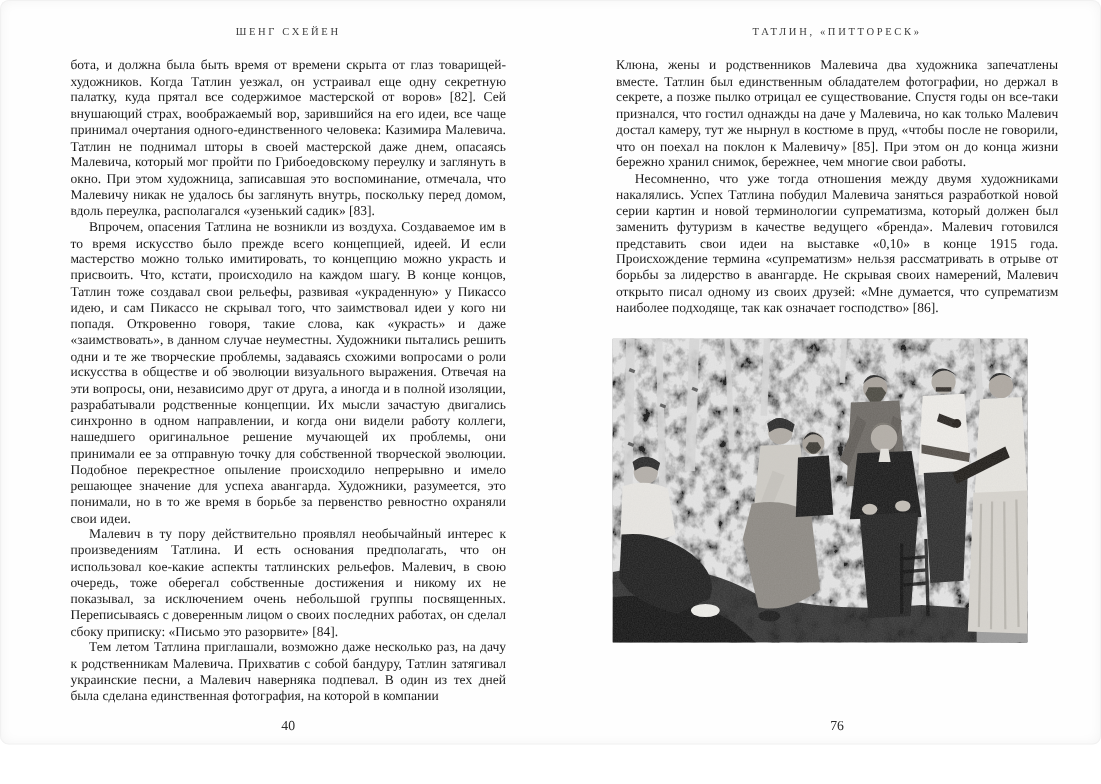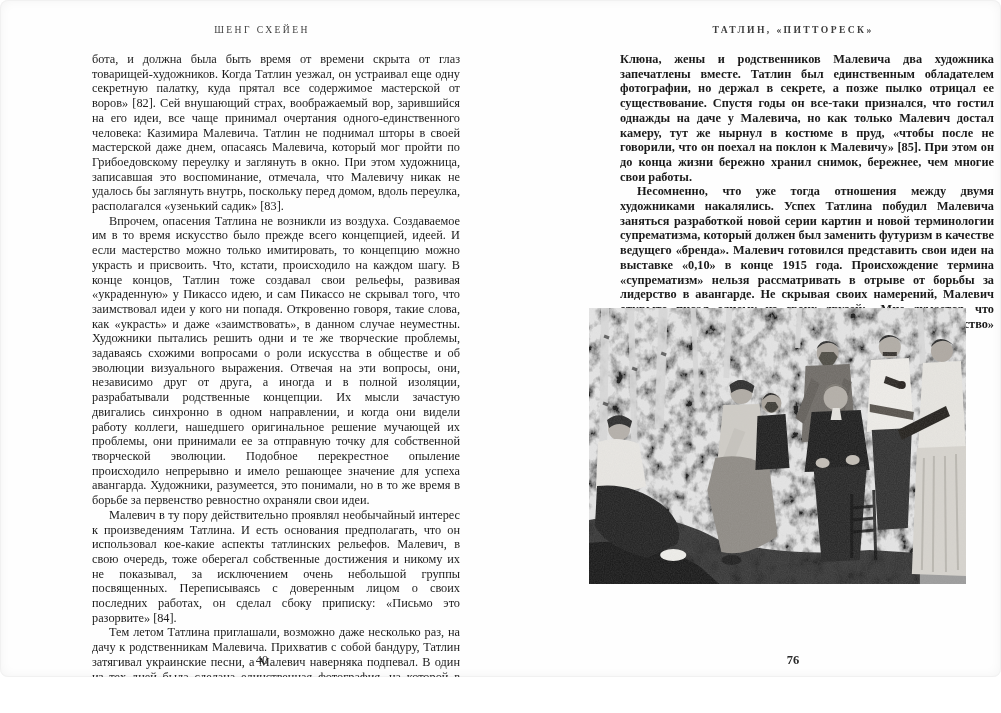--- a/index.html
+++ b/index.html
@@ -17,36 +17,35 @@
     box-shadow: inset 0 0 0 1px #f1f1f1, inset 0 0 12px rgba(0,0,0,0.05);
     font-family: "Liberation Serif", "DejaVu Serif", serif;
     color: #1b1b1b;
   }
   .page {
     position: absolute;
     top: 24px;
     height: 666px;
   }
   .page-left  { left: 64px;  width: 396px; }
-  .page-right { left: 592px; width: 402px; font-weight: bold; }
+  .page-right { left: 560px; width: 402px; }
   .running-head {
     text-align: center;
     font-size: 9.6px;
     line-height: 12px;
     letter-spacing: 2.4px;
     color: #3d3d3d;
     margin-bottom: 16px;
     white-space: nowrap;
   }
   .body-text {
     font-size: 12.3px;
     line-height: 14.7px;
     text-align: justify;
     color: #1b1b1b;
-    margin-left: 28px;
   }
   .body-text p { margin: 0; text-indent: 17px; }
   .body-text p.no-indent { text-indent: 0; }
   .page-number {
     position: absolute;
     top: 629px;
     left: 0;
     width: 100%;
     text-align: center;
     font-size: 12.5px;

